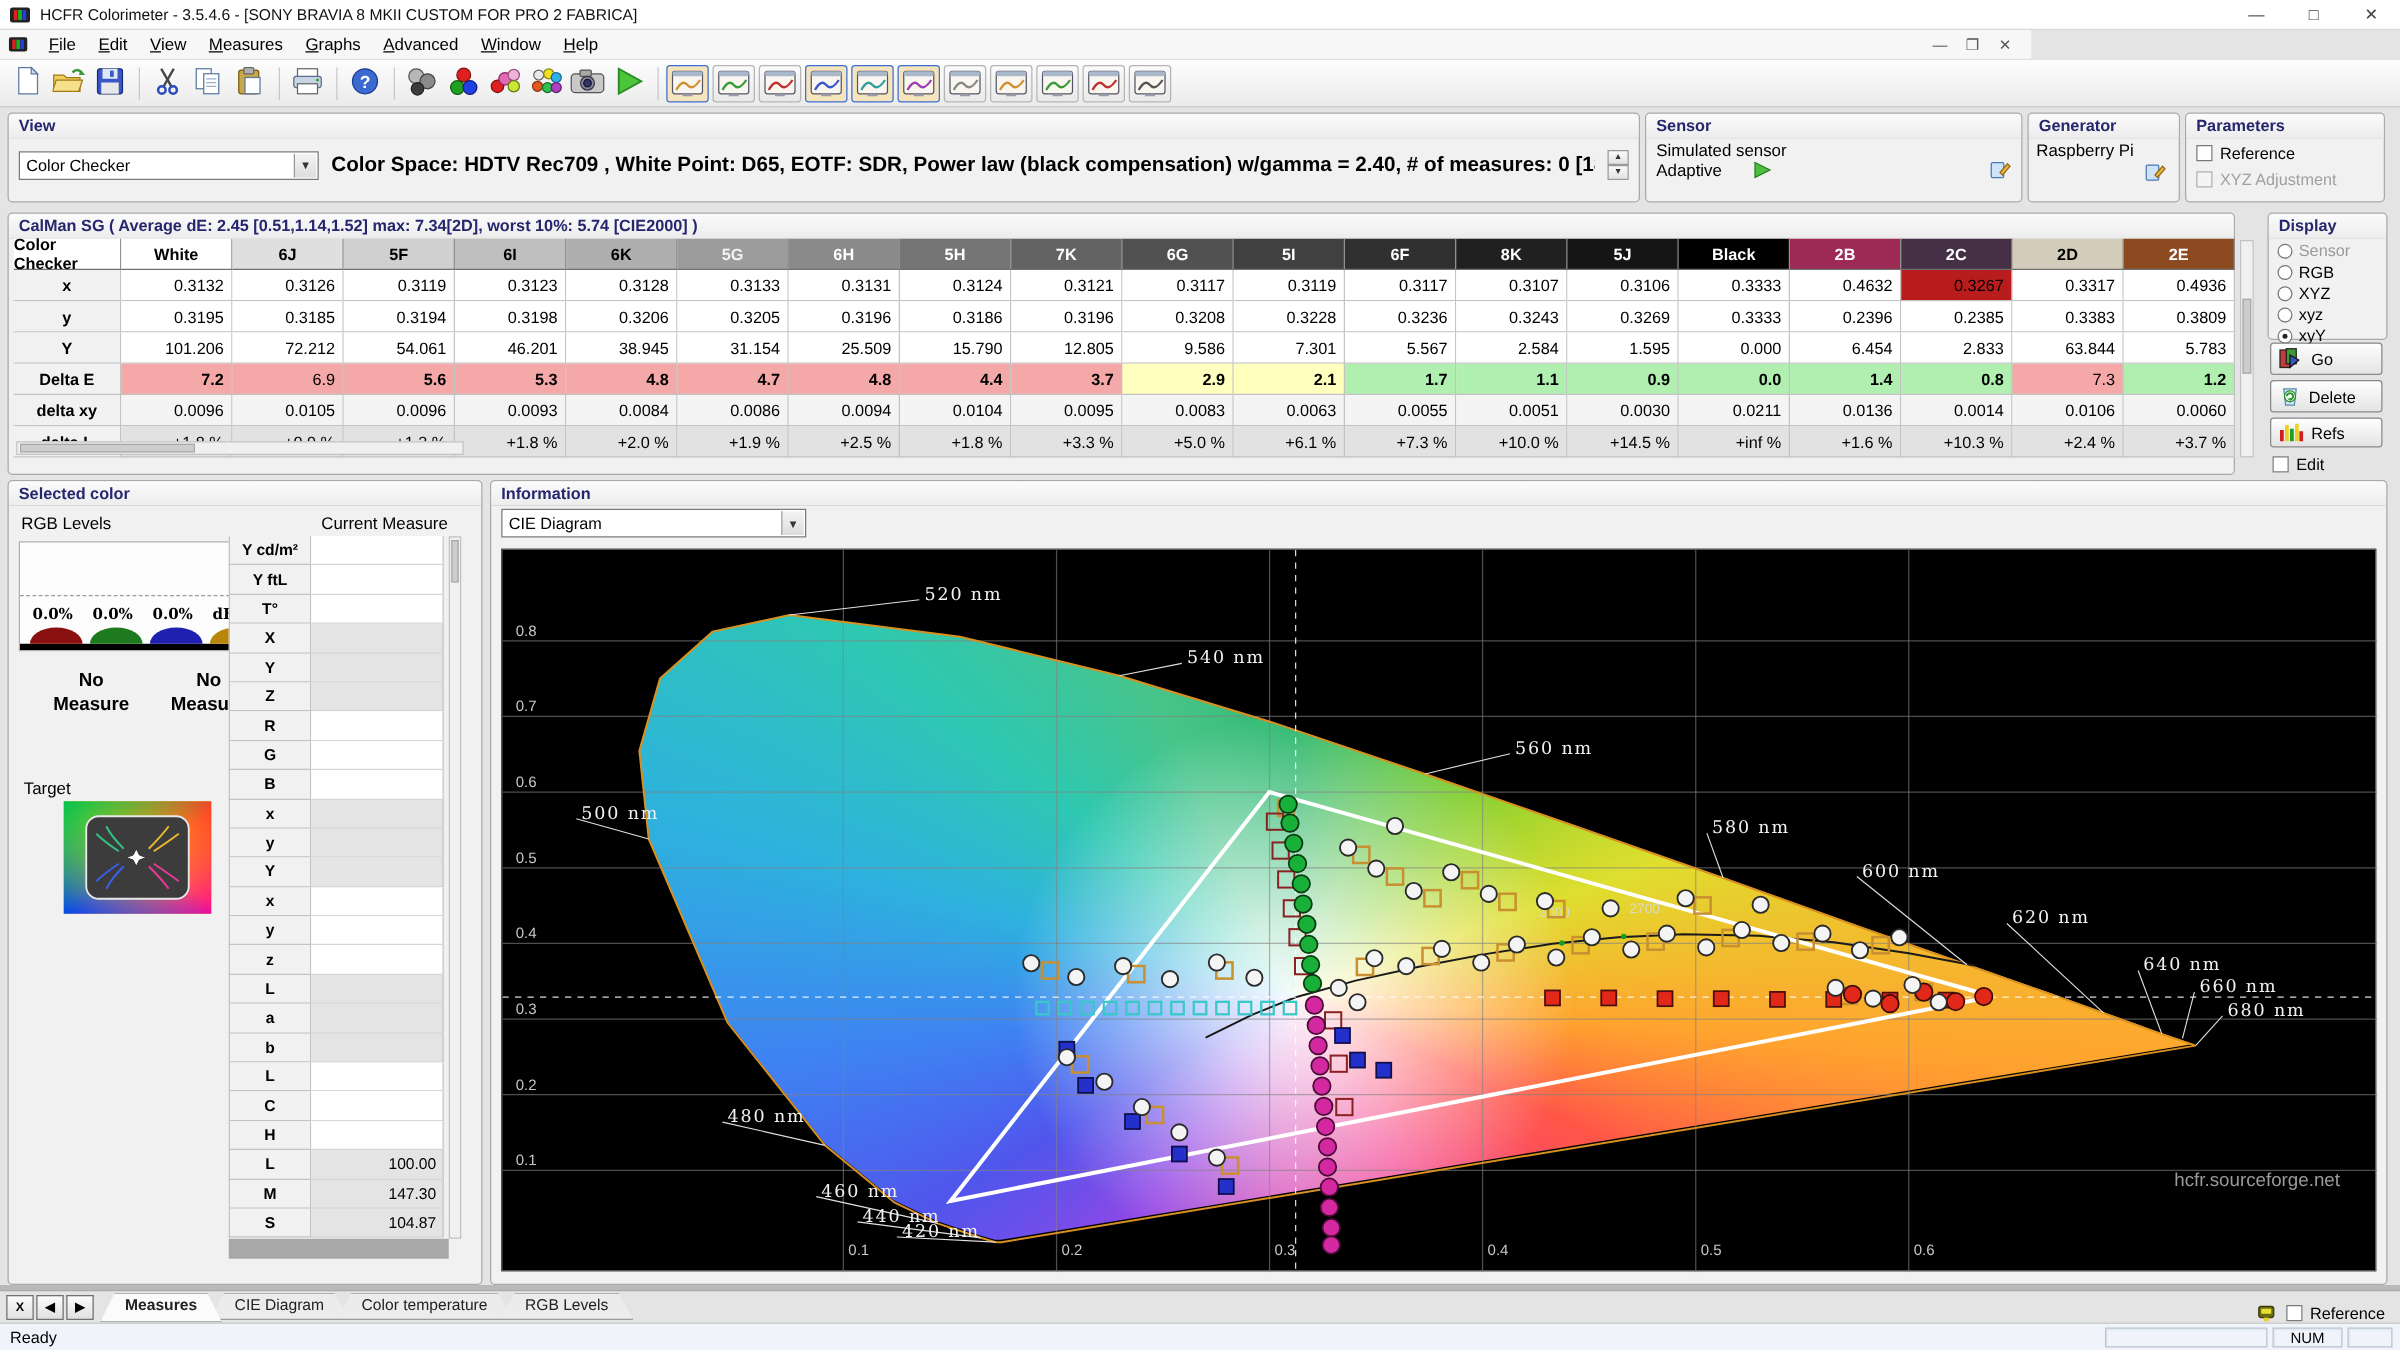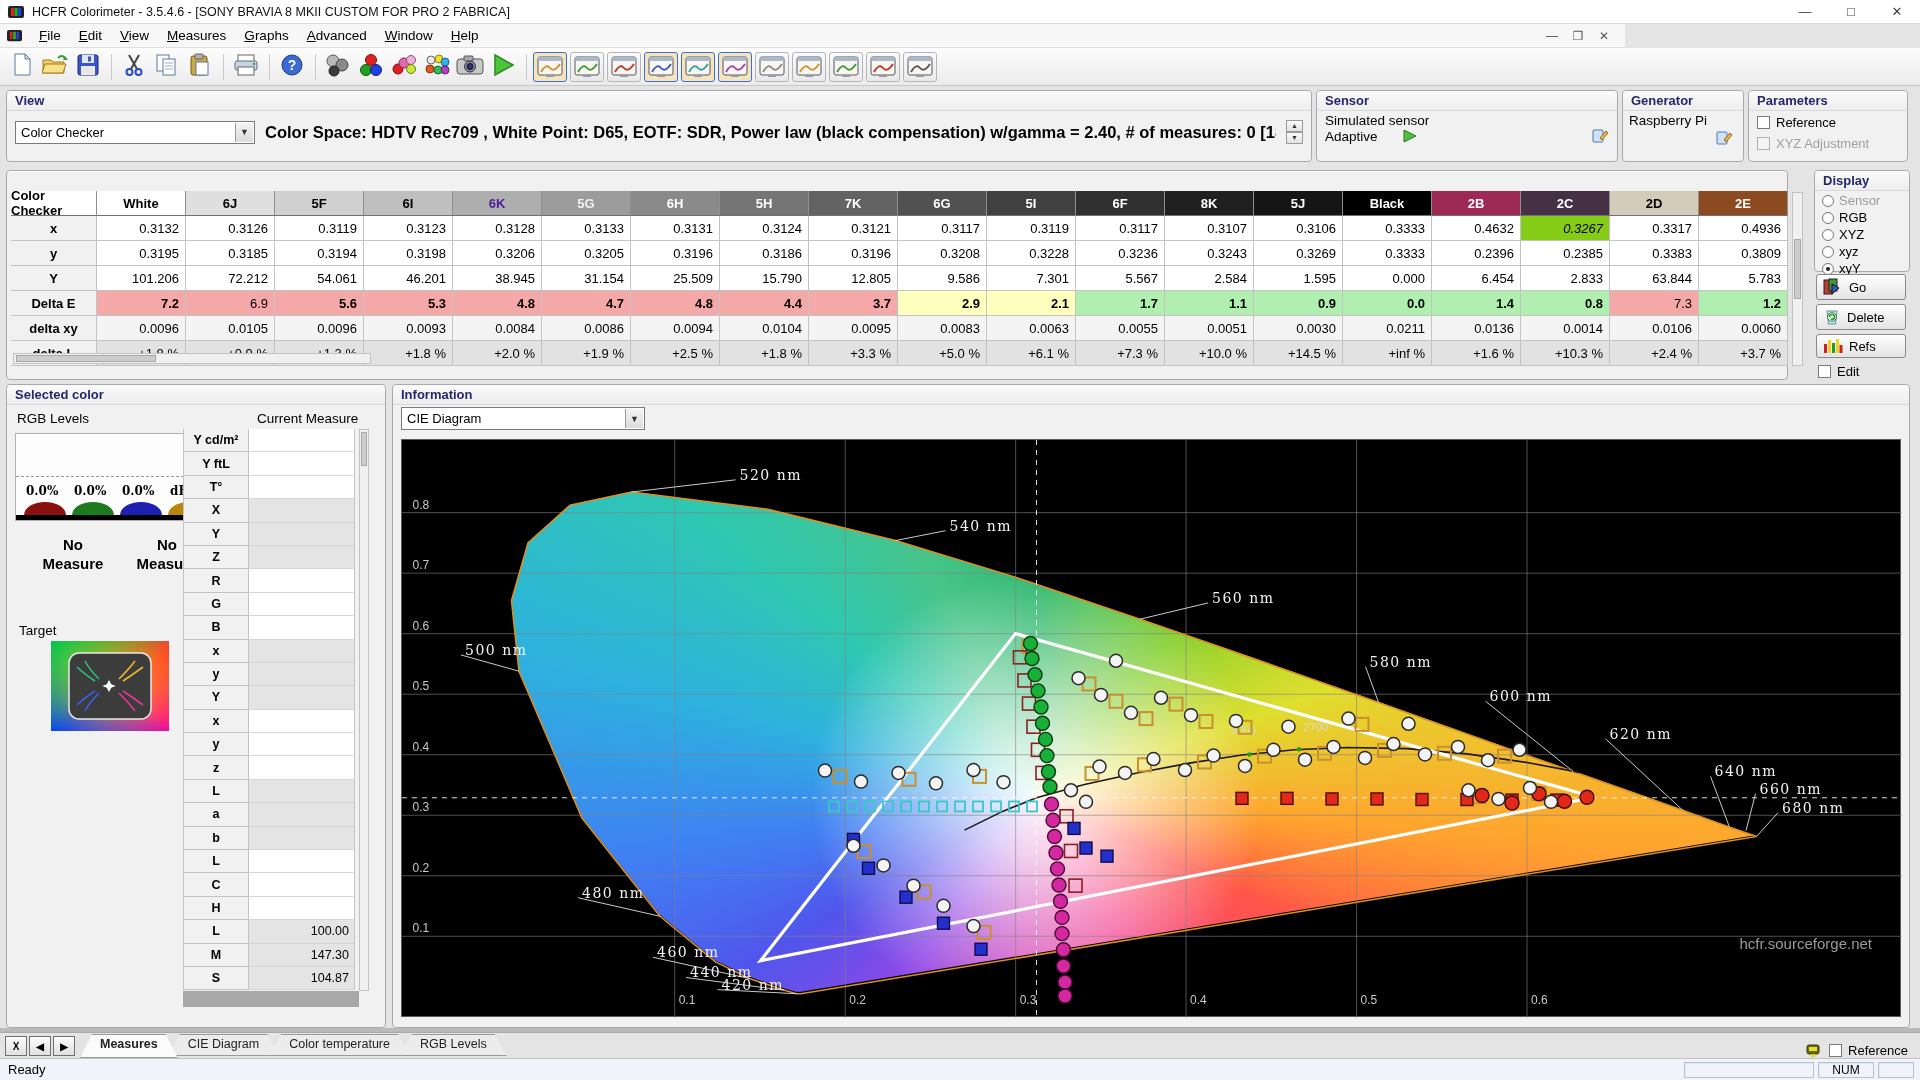--- a/index.html
+++ b/index.html
@@ -397,28 +397,29 @@
         <span>Reference</span>
       </div>
       <div class="checkrow dis">
         <div class="cbox"></div>
         <span>XYZ Adjustment</span>
       </div>
     </div>
 </div>
 
 <div class="group" style="left:6px;top:170px;width:1782px;height:210px;">
+  <div class="gtitle">CalMan SG ( Average dE: 2.45 [0.51,1.14,1.52] max: 7.34[2D], worst 10%: 5.74 [CIE2000] )</div>
   <div id="mtable">
       <div class="mrow">
         <div class="mcell head rowlab" style="background: rgb(255, 255, 255);">Color Checker</div>
         <div class="mcell head" style="background: rgb(255, 255, 255); color: rgb(0, 0, 0);">White</div>
         <div class="mcell head" style="background: rgb(223, 223, 223); color: rgb(0, 0, 0);">6J</div>
         <div class="mcell head" style="background: rgb(208, 208, 208); color: rgb(0, 0, 0);">5F</div>
         <div class="mcell head" style="background: rgb(191, 191, 191); color: rgb(0, 0, 0);">6I</div>
-        <div class="mcell head" style="background: rgb(174, 174, 174); color: #4c1d95;">6K</div>
+        <div class="mcell head" style="background: rgb(174, 174, 174); color: #000000;">6K</div>
         <div class="mcell head" style="background: rgb(156, 156, 156); color: rgb(242, 242, 242);">5G</div>
         <div class="mcell head" style="background: rgb(138, 138, 138); color: rgb(255, 255, 255);">6H</div>
         <div class="mcell head" style="background: rgb(117, 117, 117); color: rgb(255, 255, 255);">5H</div>
         <div class="mcell head" style="background: rgb(99, 99, 99); color: rgb(255, 255, 255);">7K</div>
         <div class="mcell head" style="background: rgb(81, 81, 81); color: rgb(255, 255, 255);">6G</div>
         <div class="mcell head" style="background: rgb(64, 64, 64); color: rgb(255, 255, 255);">5I</div>
         <div class="mcell head" style="background: rgb(48, 48, 48); color: rgb(255, 255, 255);">6F</div>
         <div class="mcell head" style="background: rgb(32, 32, 32); color: rgb(255, 255, 255);">8K</div>
         <div class="mcell head" style="background: rgb(21, 21, 21); color: rgb(255, 255, 255);">5J</div>
         <div class="mcell head" style="background: rgb(0, 0, 0); color: rgb(255, 255, 255);">Black</div>
@@ -438,21 +439,21 @@
         <div class="mcell " style="background: rgb(255, 255, 255);">0.3131</div>
         <div class="mcell " style="background: rgb(255, 255, 255);">0.3124</div>
         <div class="mcell " style="background: rgb(255, 255, 255);">0.3121</div>
         <div class="mcell " style="background: rgb(255, 255, 255);">0.3117</div>
         <div class="mcell " style="background: rgb(255, 255, 255);">0.3119</div>
         <div class="mcell " style="background: rgb(255, 255, 255);">0.3117</div>
         <div class="mcell " style="background: rgb(255, 255, 255);">0.3107</div>
         <div class="mcell " style="background: rgb(255, 255, 255);">0.3106</div>
         <div class="mcell " style="background: rgb(255, 255, 255);">0.3333</div>
         <div class="mcell " style="background: rgb(255, 255, 255);">0.4632</div>
-        <div class="mcell " style="background: #84cc16; font-style: italic;">0.3267</div>
+        <div class="mcell " style="background: #b91c1c;">0.3267</div>
         <div class="mcell " style="background: rgb(255, 255, 255);">0.3317</div>
         <div class="mcell " style="background: rgb(255, 255, 255);">0.4936</div>
       </div>
       <div class="mrow">
         <div class="mcell rowlab">y</div>
         <div class="mcell " style="background: rgb(255, 255, 255);">0.3195</div>
         <div class="mcell " style="background: rgb(255, 255, 255);">0.3185</div>
         <div class="mcell " style="background: rgb(255, 255, 255);">0.3194</div>
         <div class="mcell " style="background: rgb(255, 255, 255);">0.3198</div>
         <div class="mcell " style="background: rgb(255, 255, 255);">0.3206</div>

